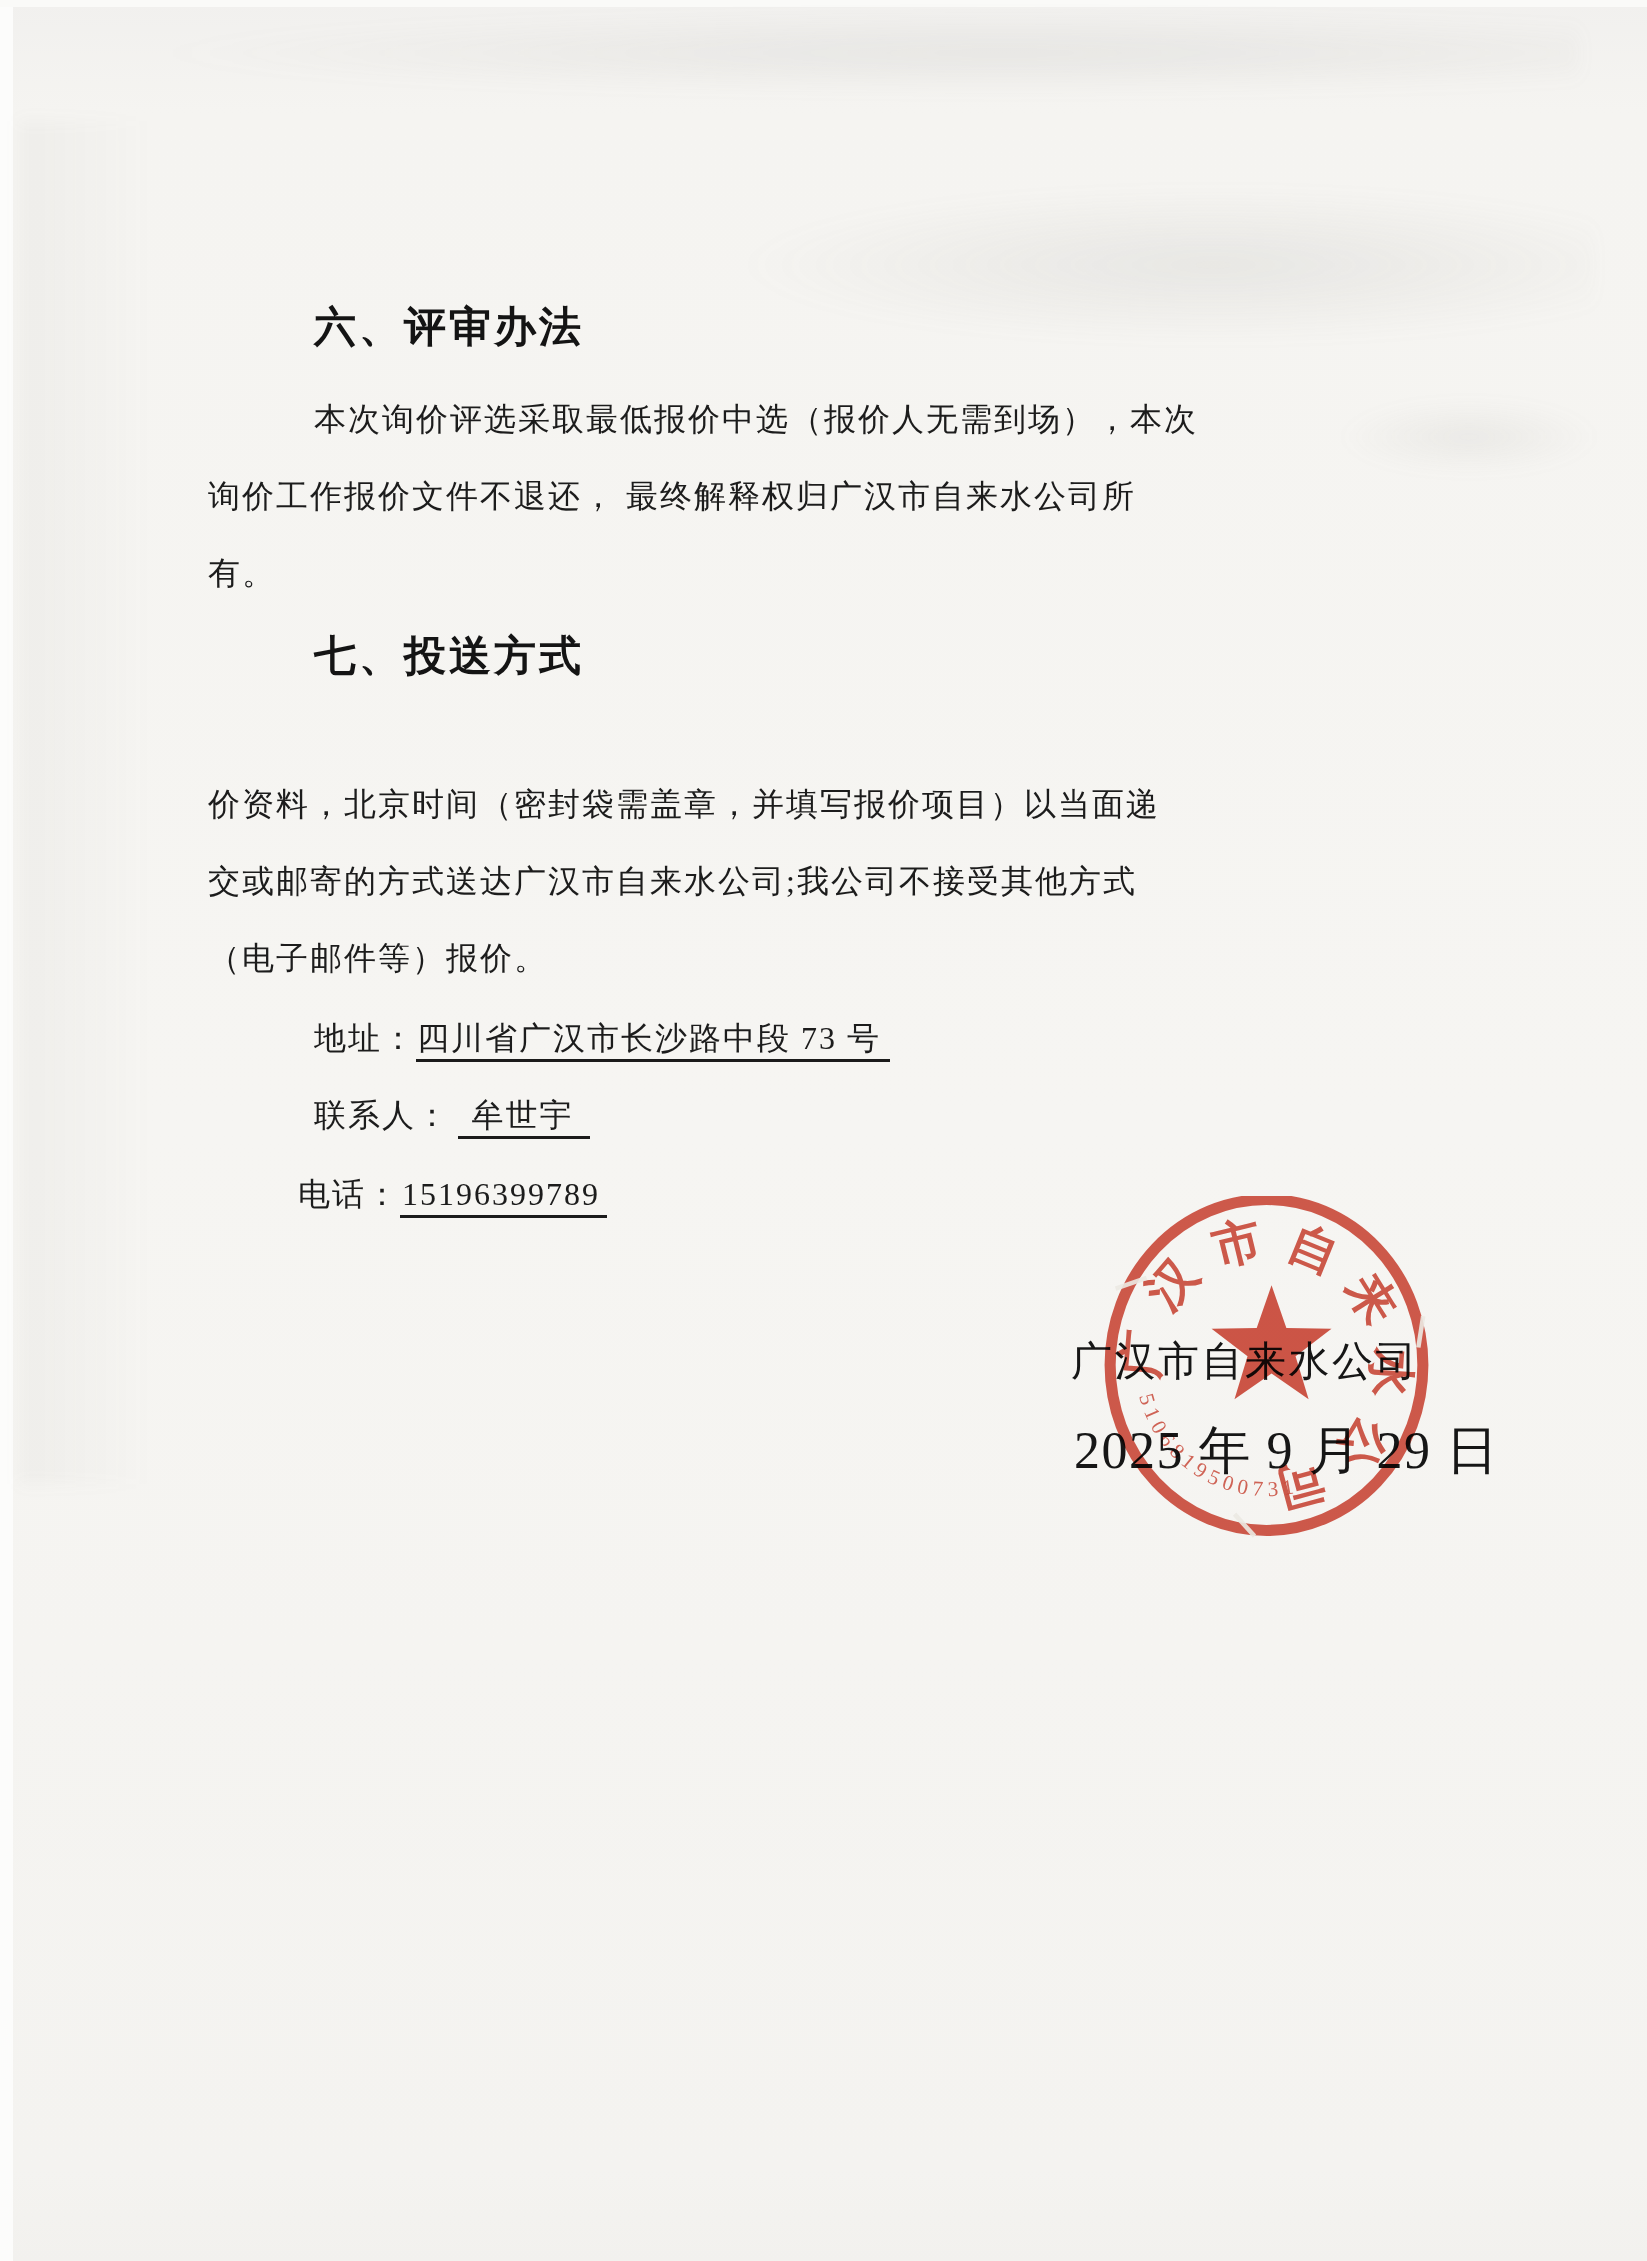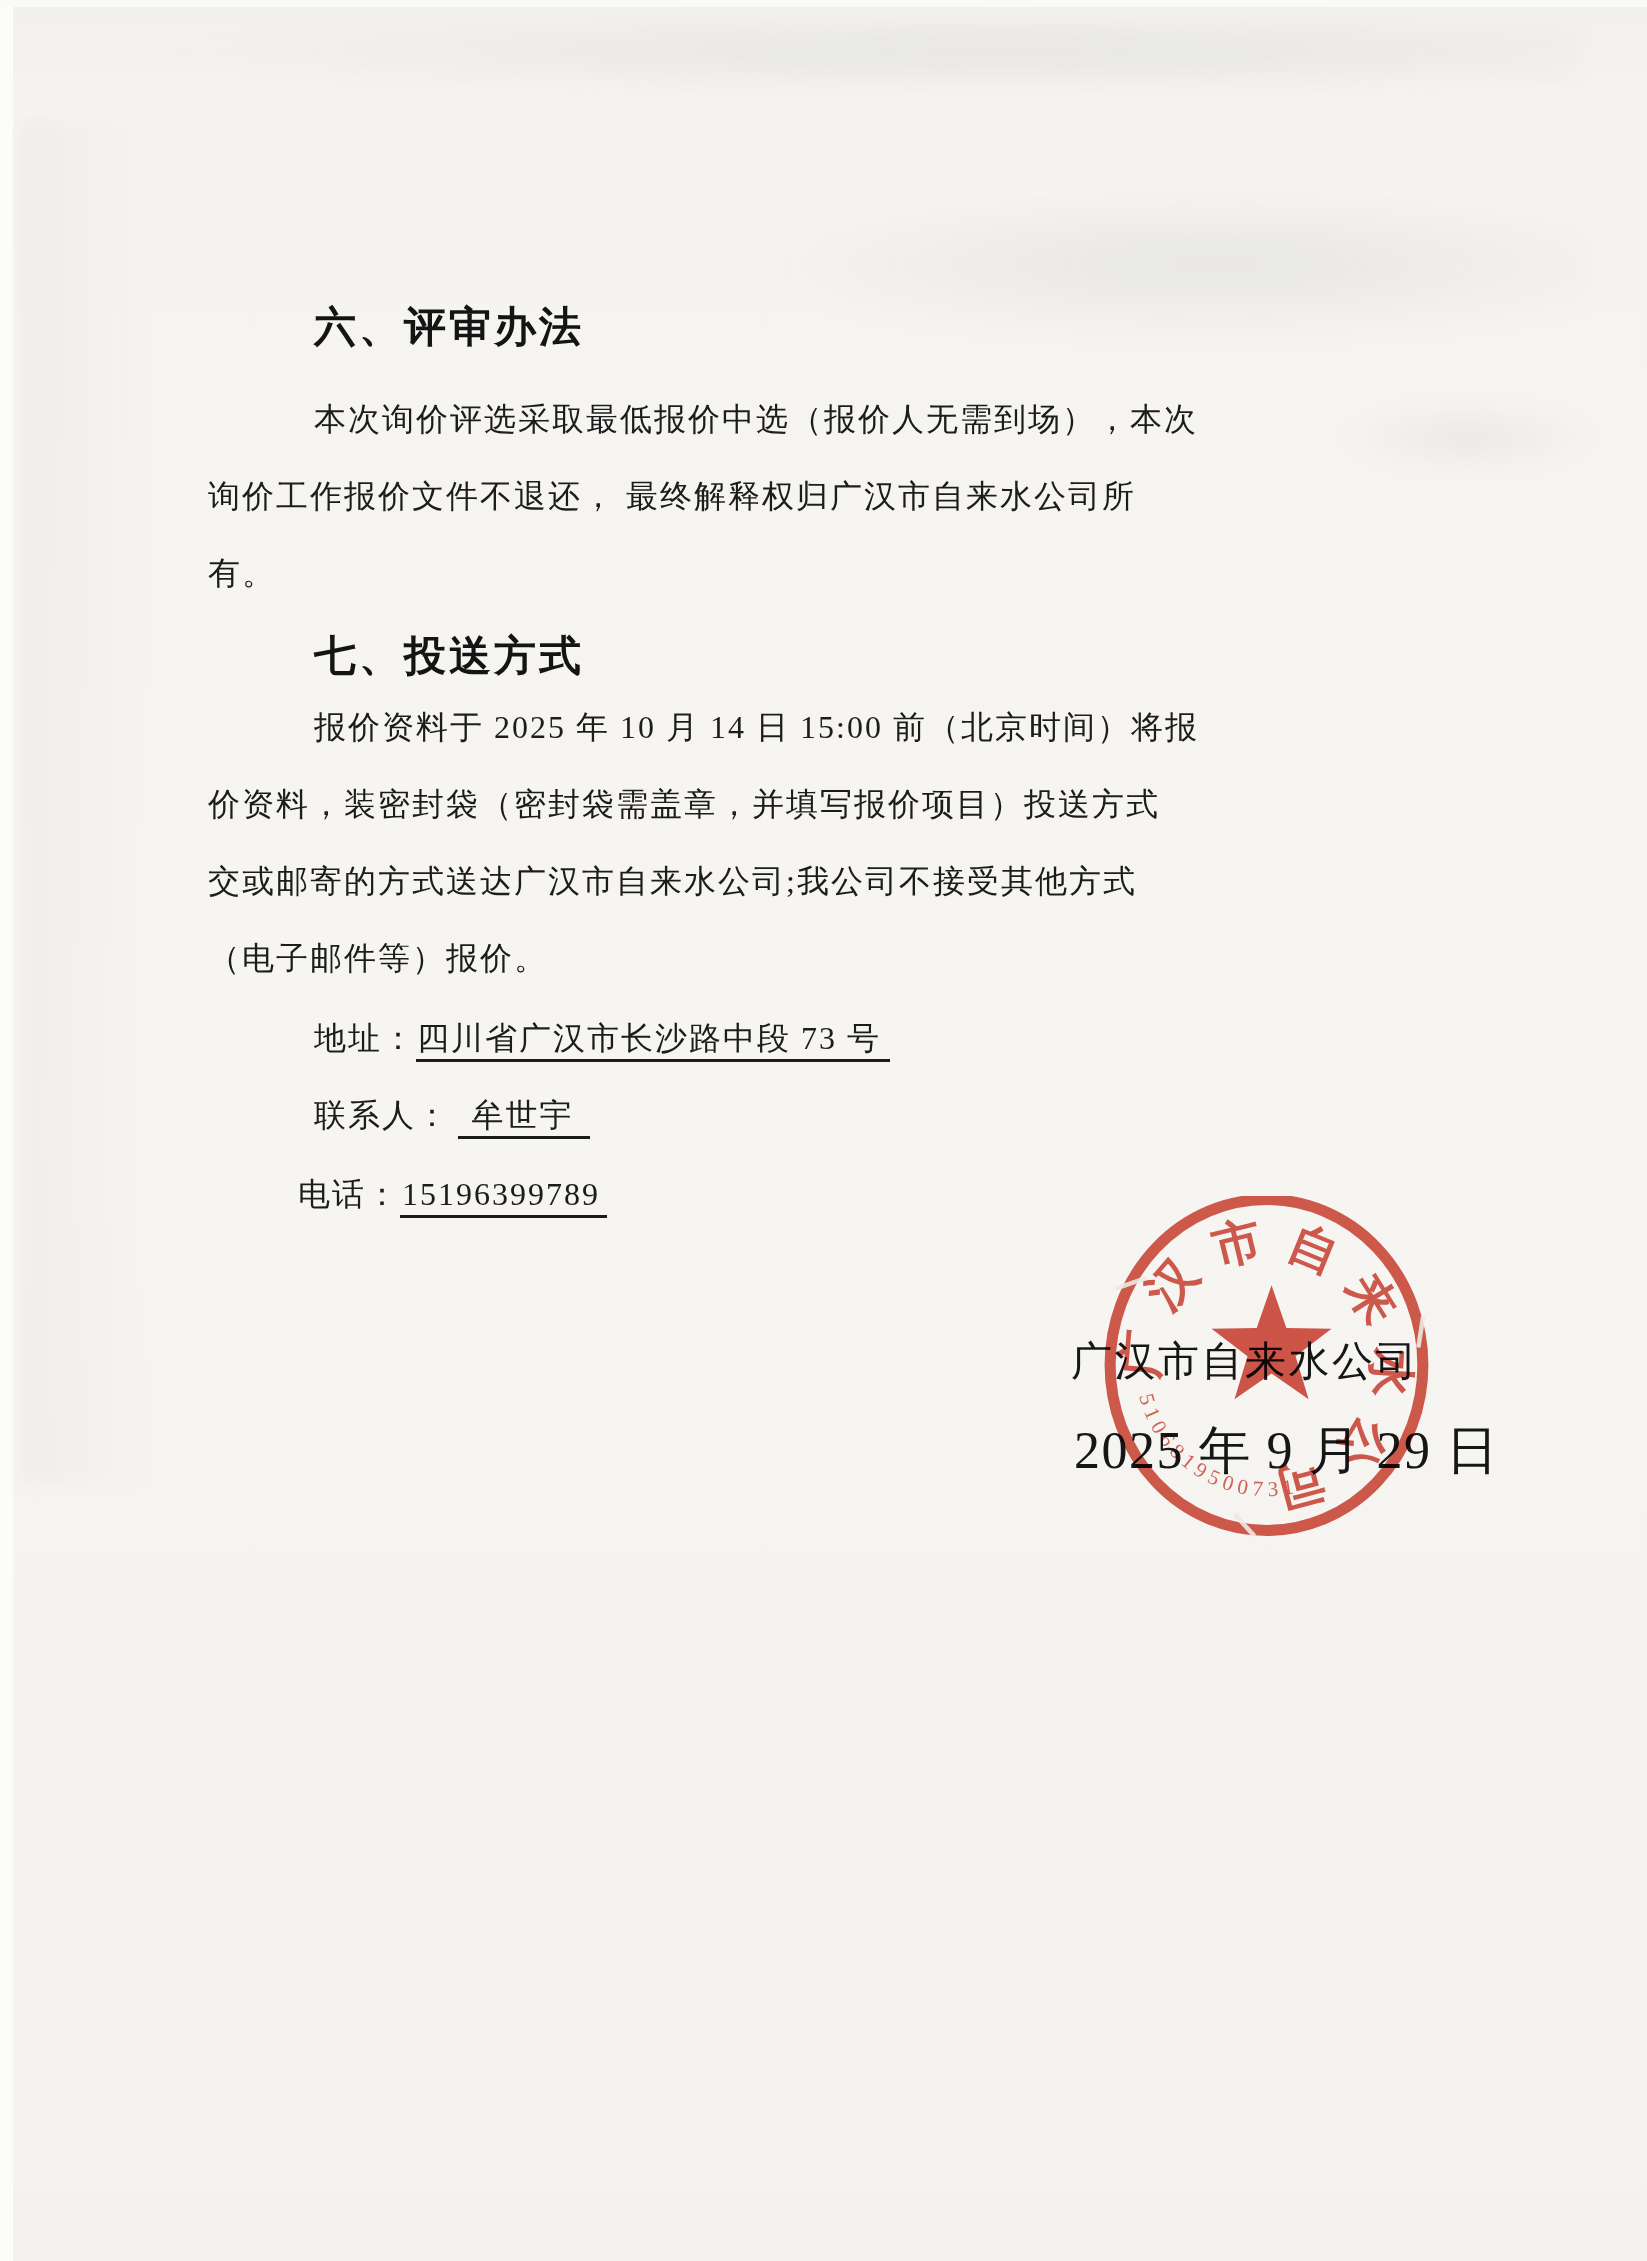--- a/index.html
+++ b/index.html
@@ -44,22 +44,21 @@
   <div class="smudge s4"></div>
 
   <div class="line heading" style="left:314px;top:302px;">六、评审办法</div>
 
   <div class="line" style="left:314px;top:400px;">本次询价评选采取最低报价中选（报价人无需到场），本次</div>
   <div class="line" style="left:208px;top:477px;">询价工作报价文件不退还， 最终解释权归广汉市自来水公司所</div>
   <div class="line" style="left:208px;top:554px;">有。</div>
 
   <div class="line heading" style="left:314px;top:631px;">七、投送方式</div>
 
-  <div class="line" style="left:314px;top:708px;">报价资料于 2025 年 10 月 14 日 15:00 前（北京时间）将报</div>
-  <div class="line" style="left:208px;top:785px;">价资料，装密封袋（密封袋需盖章，并填写报价项目）投送方式</div>
+  <div class="line" style="left:208px;top:785px;">价资料，北京时间（密封袋需盖章，并填写报价项目）以当面递</div>
   <div class="line" style="left:208px;top:939px;">（电子邮件等）报价。</div>
   <div class="line" style="left:208px;top:862px;">交或邮寄的方式送达广汉市自来水公司;我公司不接受其他方式</div>
 
   <div class="line" style="left:314px;top:1019px;">
     <span>地址：</span><span class="u">四川省广汉市长沙路中段 73 号</span>
   </div>
 
   <div class="line" style="left:314px;top:1096px;">
     <span>联系人：</span> <span class="u-person">牟世宇</span>
   </div>

